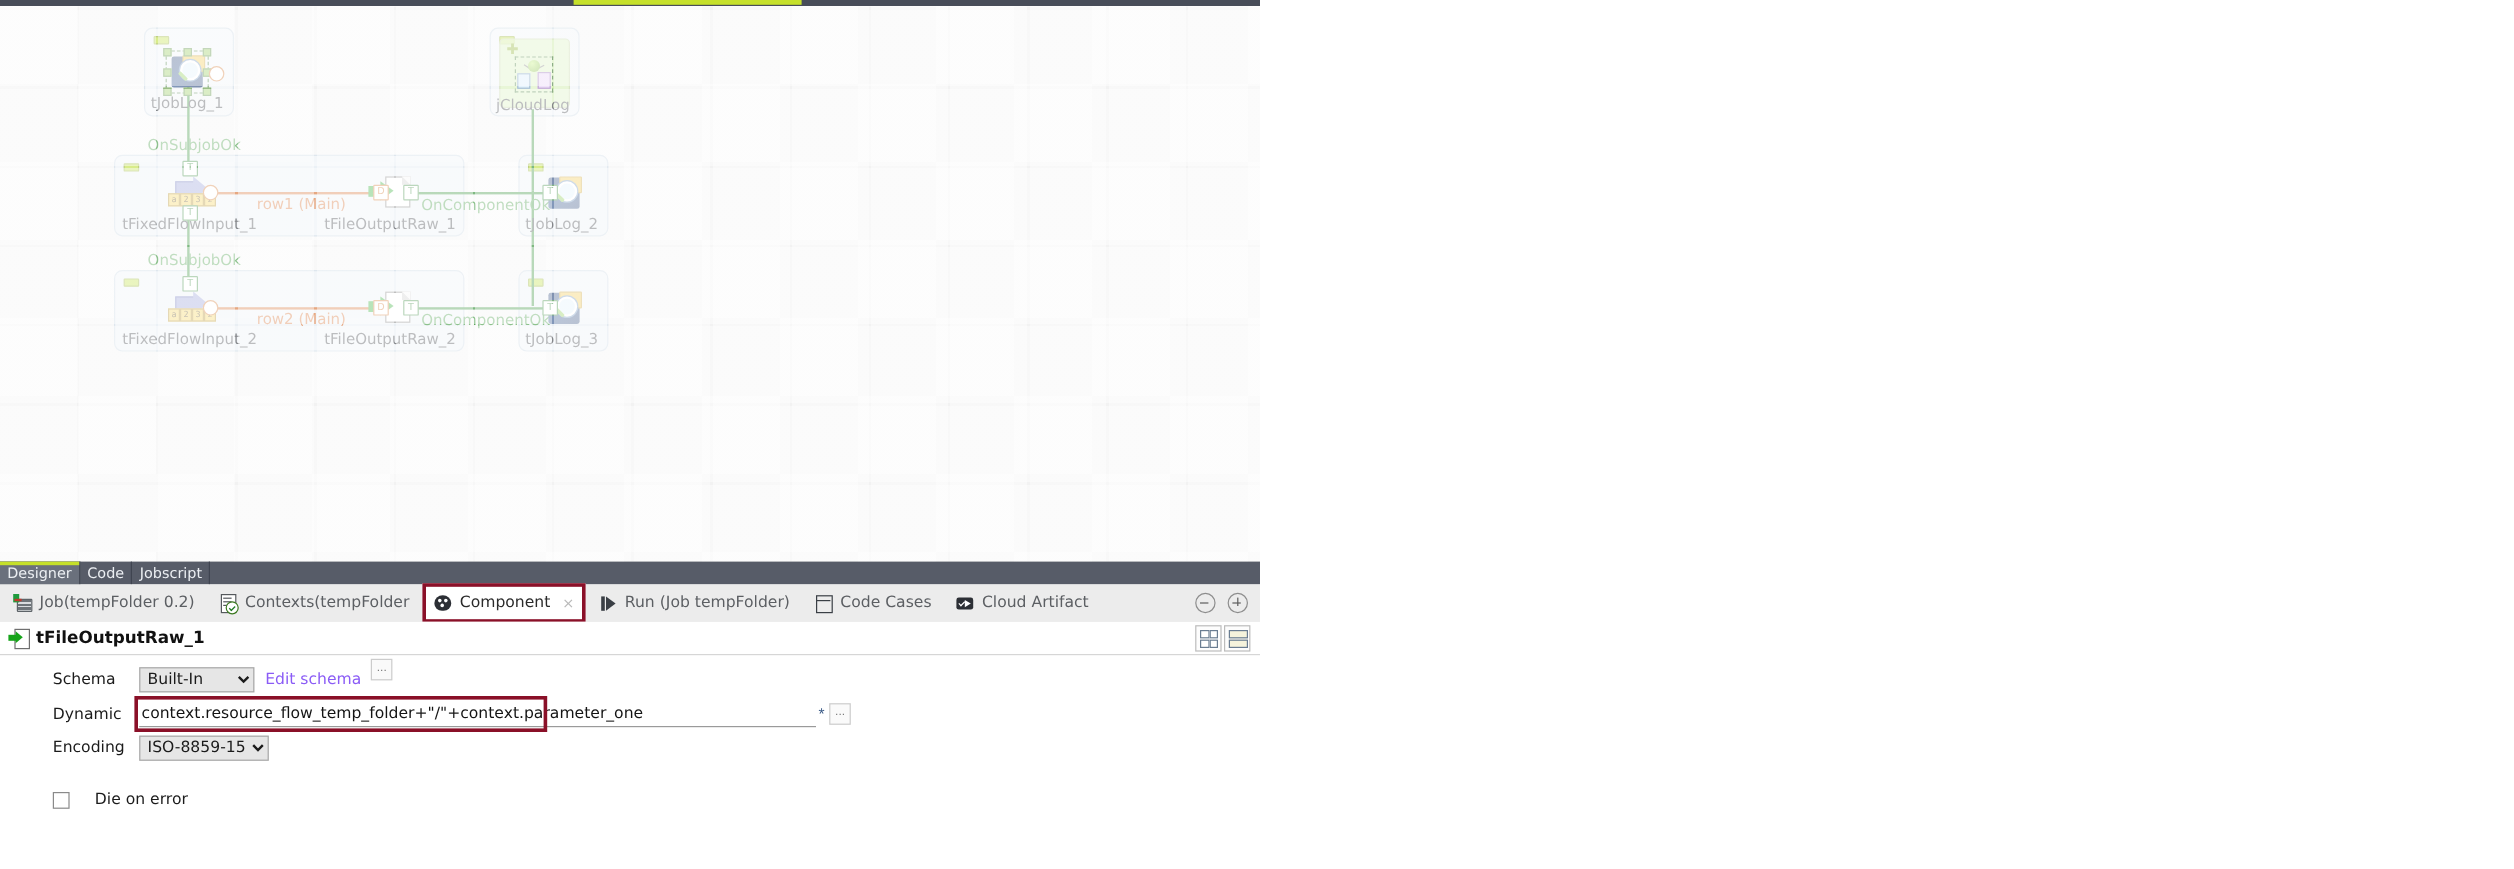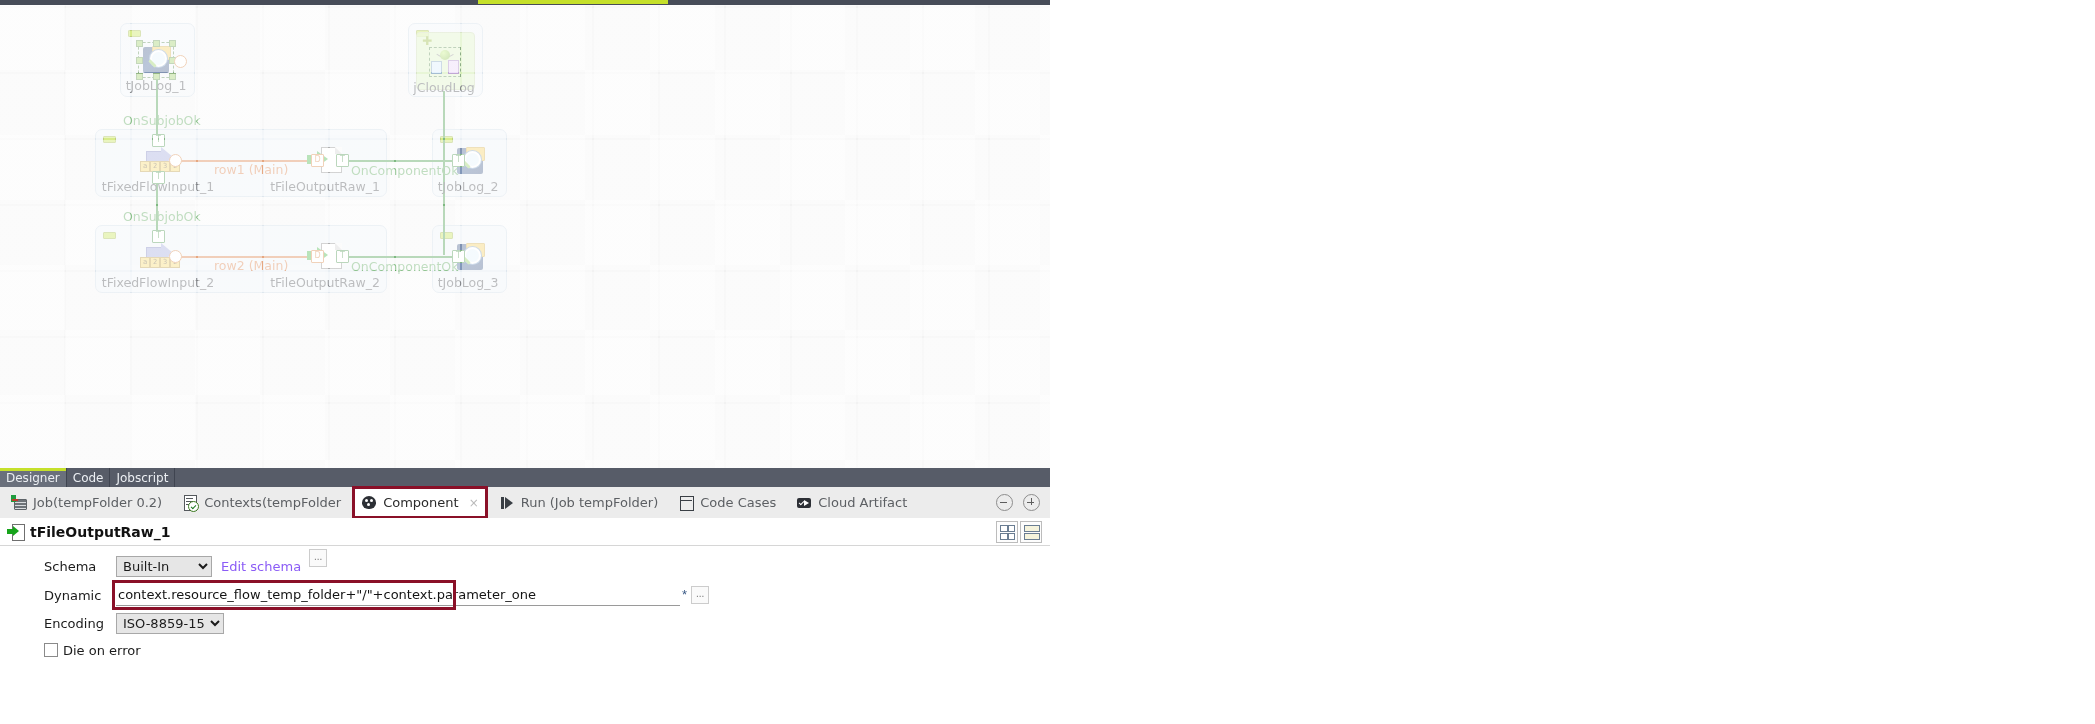--- a/index.html
+++ b/index.html
@@ -264,21 +264,21 @@
     position:absolute;left:-4px;top:-5px;width:344px;height:30px;border:3px solid #8a1028;box-sizing:border-box;
     pointer-events:none;
   }
   input.fn{
     width:560px;height:20px;border:none;border-bottom:1px solid #9a9a9a;outline:none;
     font-family:"DejaVu Sans","Liberation Sans",sans-serif;font-size:13px;color:#141414;
     background:transparent;padding:0 2px;
   }
   .star{color:#3a5a86;font-size:13px;margin:0 4px 0 2px;align-self:flex-start;padding-top:2px;}
 
-  .chkrow{display:flex;align-items:center;height:24px;margin-top:1px;}
+  .chkrow{display:flex;align-items:flex-end;height:24px;margin-top:13px;gap:16px;}
   .chkbox{width:12px;height:12px;border:1px solid #8a8a8a;background:#fff;margin-right:5px;}
   .chklabel{font-size:13px;color:#1b1b1b;font-family:"DejaVu Sans","Liberation Sans",sans-serif;}
 </style>
 </head>
 <body>
 
 <div id="app">
 
   <div class="topbar">
     <div class="active-seg"></div>

